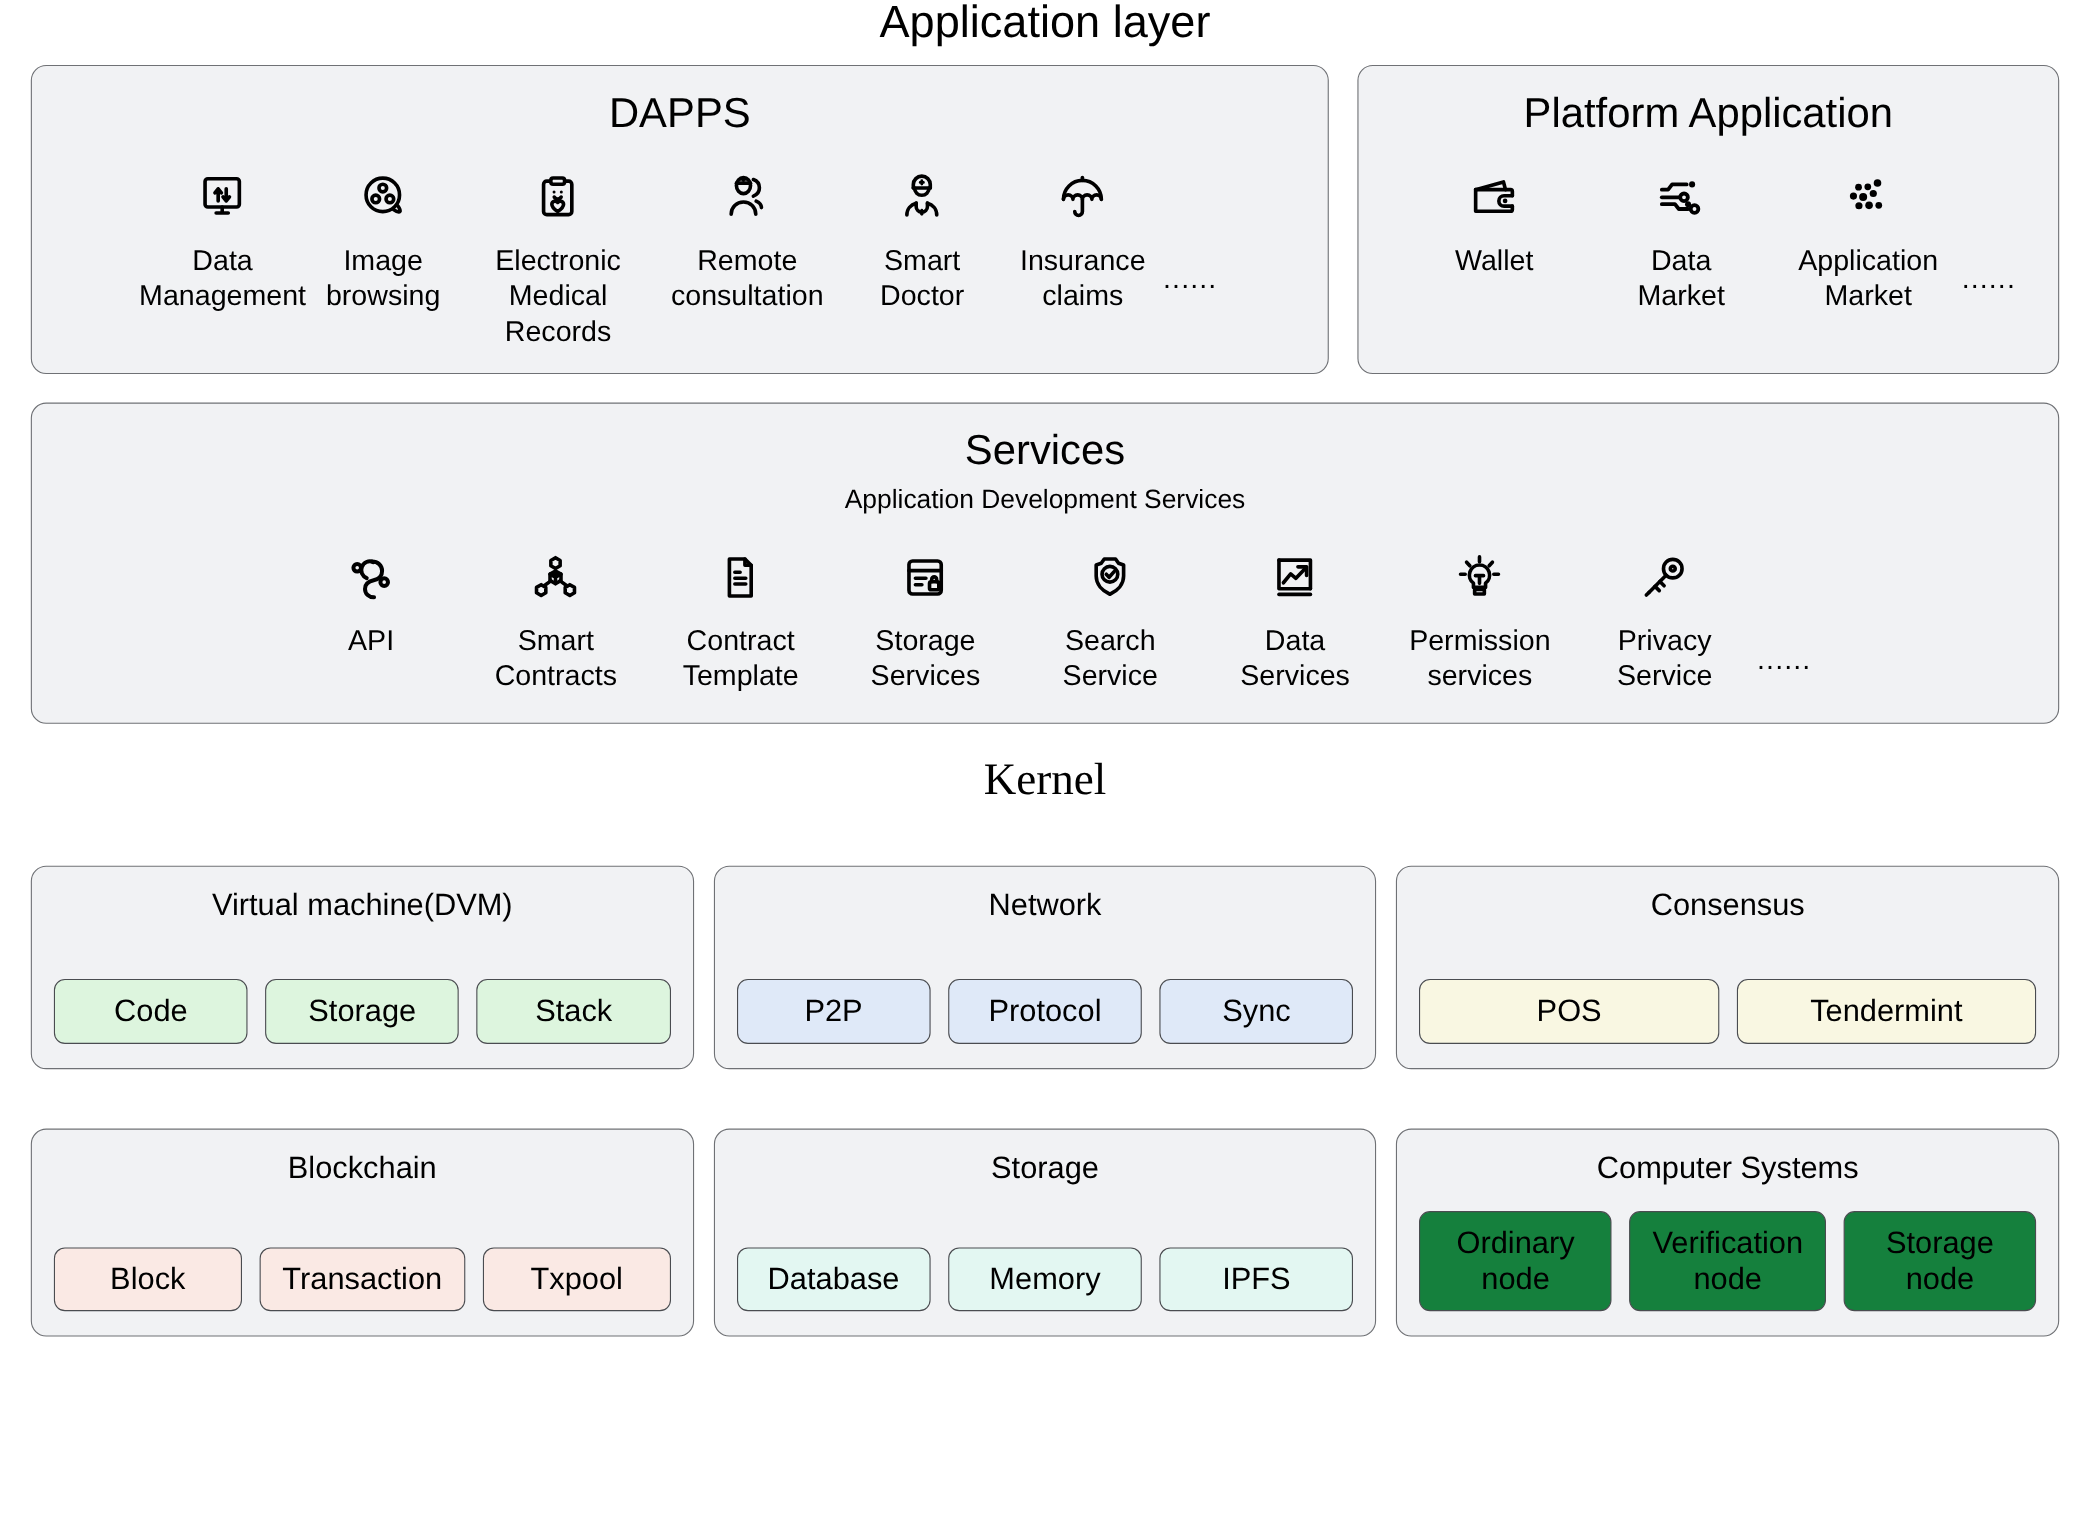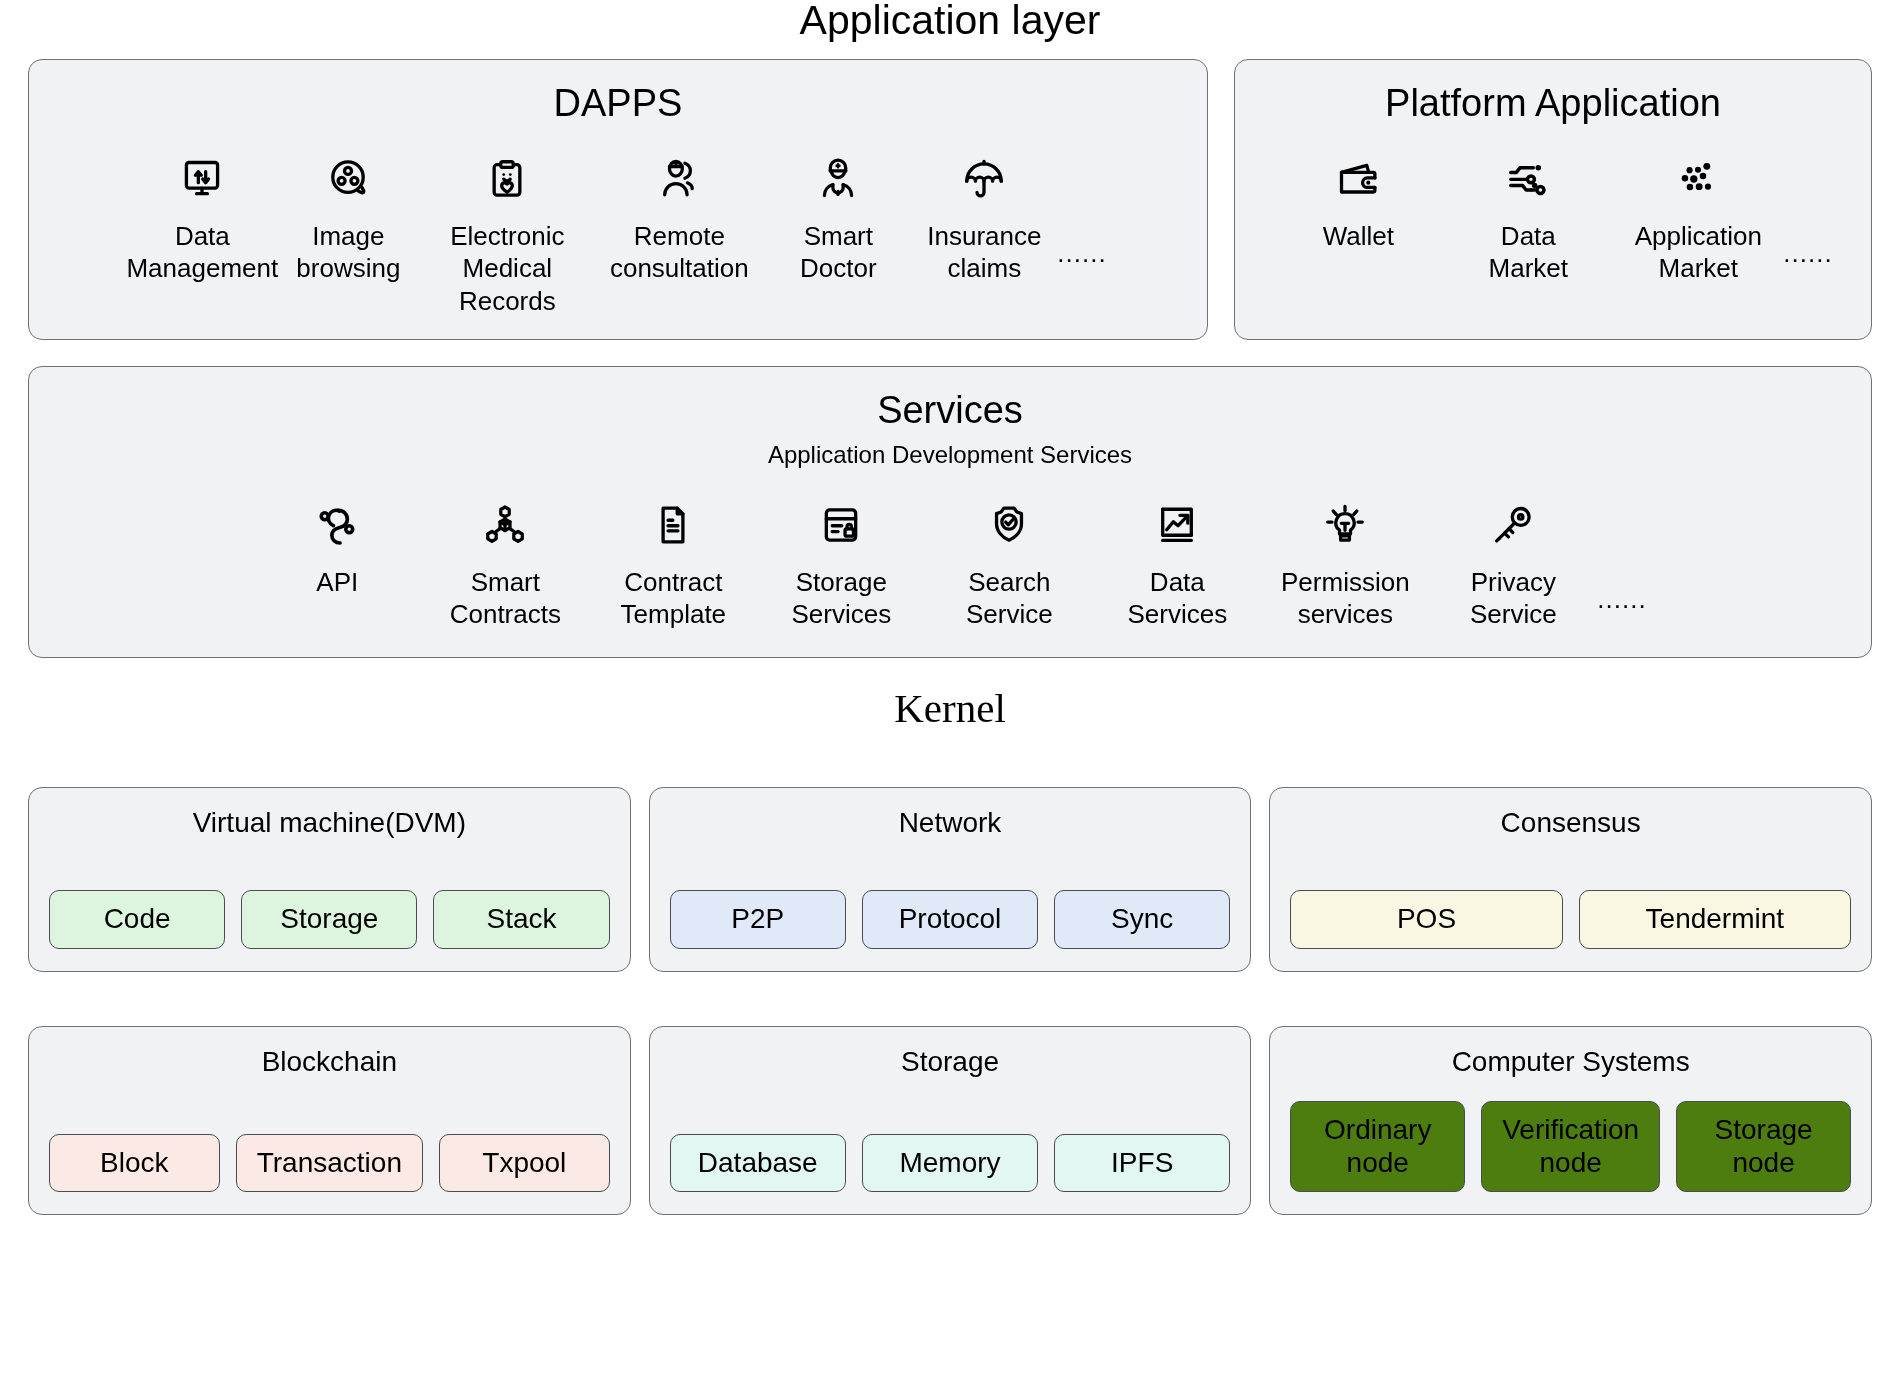--- a/index.html
+++ b/index.html
@@ -139,21 +139,21 @@
     justify-content: center;
     white-space: pre-line;
     min-height: 58px;
   }
   .chip.tall { min-height: 84px; }
   .chip-green { background: #ddf5de; }
   .chip-blue  { background: #dfe9f8; }
   .chip-cream { background: #f9f7e2; }
   .chip-pink  { background: #fae9e4; }
   .chip-mint  { background: #e3f7f2; }
-  .chip-gray  { background: #4d7c0f; }
+  .chip-gray  { background: #15803d; }
 </style>
 </head>
 <body>
 
 <div class="page">
 
   <div class="layer-title">Application layer</div>
 
   <div class="app-row">
 

